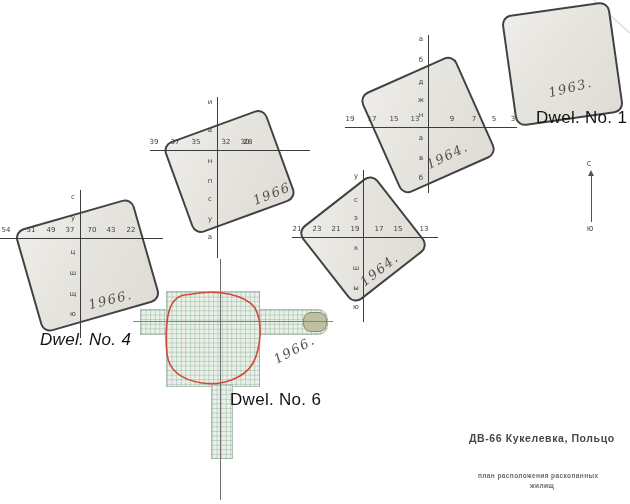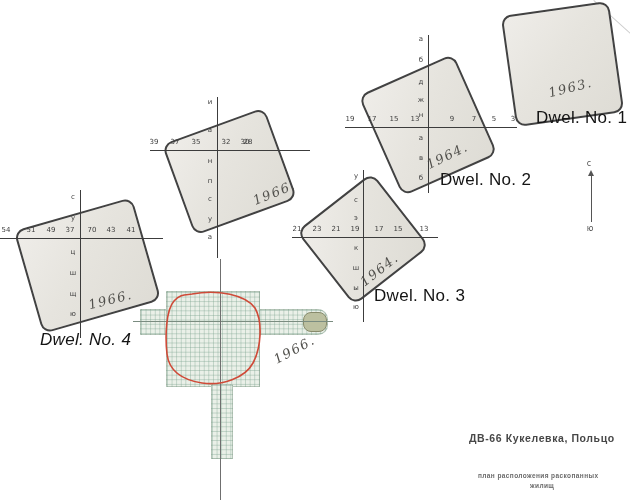--- a/index.html
+++ b/index.html
@@ -90,52 +90,50 @@
   <span class="tk" style="left:513px;top:116px;">3</span>
   <span class="tk" style="left:421px;top:36px;">а</span>
   <span class="tk" style="left:421px;top:57px;">б</span>
   <span class="tk" style="left:421px;top:79px;">д</span>
   <span class="tk" style="left:421px;top:97px;">ж</span>
   <span class="tk" style="left:421px;top:112px;">н</span>
   <span class="tk" style="left:421px;top:135px;">а</span>
   <span class="tk" style="left:421px;top:155px;">в</span>
   <span class="tk" style="left:421px;top:175px;">б</span>
   <div class="yr" style="left:425px;top:148px;transform:rotate(-26deg);">1964.</div>
-  <div class="dlabel" style="left:440px;top:170px;">Dwel. No. 2</div>
 
   <div class="sq" style="left:315px;top:192px;width:92px;height:90px;transform:rotate(-38deg);"></div>
   <div class="axv" style="left:363px;top:170px;height:152px;"></div>
   <div class="axh" style="left:292px;top:237px;width:146px;"></div>
   <span class="tk" style="left:297px;top:226px;">21</span>
   <span class="tk" style="left:317px;top:226px;">23</span>
   <span class="tk" style="left:336px;top:226px;">21</span>
   <span class="tk" style="left:355px;top:226px;">19</span>
   <span class="tk" style="left:379px;top:226px;">17</span>
   <span class="tk" style="left:398px;top:226px;">15</span>
   <span class="tk" style="left:424px;top:226px;">13</span>
   <span class="tk" style="left:356px;top:173px;">у</span>
   <span class="tk" style="left:356px;top:197px;">с</span>
   <span class="tk" style="left:356px;top:215px;">э</span>
   <span class="tk" style="left:356px;top:245px;">к</span>
   <span class="tk" style="left:356px;top:265px;">ш</span>
   <span class="tk" style="left:356px;top:285px;">ы</span>
   <span class="tk" style="left:356px;top:304px;">ю</span>
   <div class="yr" style="left:357px;top:262px;transform:rotate(-38deg);">1964.</div>
-  <div class="dlabel" style="left:374px;top:286px;">Dwel. No. 3</div>
 
   <div class="sq" style="left:26px;top:212px;width:119px;height:103px;transform:rotate(-16deg);"></div>
   <div class="axv" style="left:80px;top:190px;height:148px;"></div>
   <div class="axh" style="left:0px;top:238px;width:163px;"></div>
   <span class="tk" style="left:6px;top:227px;">54</span>
   <span class="tk" style="left:31px;top:227px;">51</span>
   <span class="tk" style="left:51px;top:227px;">49</span>
   <span class="tk" style="left:70px;top:227px;">37</span>
   <span class="tk" style="left:92px;top:227px;">70</span>
   <span class="tk" style="left:111px;top:227px;">43</span>
-  <span class="tk" style="left:131px;top:227px;">41</span>
+  <span class="tk" style="left:131px;top:227px;">22</span>
   <span class="tk" style="left:73px;top:194px;">с</span>
   <span class="tk" style="left:73px;top:215px;">у</span>
   <span class="tk" style="left:73px;top:249px;">ц</span>
   <span class="tk" style="left:73px;top:270px;">ш</span>
   <span class="tk" style="left:73px;top:291px;">щ</span>
   <span class="tk" style="left:73px;top:311px;">ю</span>
   <div class="yr" style="left:88px;top:292px;transform:rotate(-14deg);">1966.</div>
   <div class="dlabel" style="left:40px;top:330px;font-style:italic;">Dwel. No. 4</div>
 
   <div class="sq" style="left:175px;top:123px;width:105px;height:93px;transform:rotate(-20deg);"></div>
@@ -160,20 +158,21 @@
   <div class="cap" style="left:303px;top:312px;width:22px;height:18px;"></div>
   <div class="grid" style="left:166px;top:291px;width:92px;height:94px;"></div>
   <div class="grid" style="left:211px;top:384px;width:20px;height:73px;"></div>
   <div class="thinline-h" style="left:133px;top:321px;width:200px;"></div>
   <div class="thinline-v" style="left:220px;top:259px;height:241px;"></div>
   <svg class="redline" style="left:160px;top:288px;" width="108" height="100" viewBox="0 0 108 100">
     <path d="M 32,6 C 58,1 86,7 95,20 C 103,34 101,60 93,75 C 85,90 62,98 42,95
              C 23,92 9,83 7,66 C 5,48 6,22 14,13 C 20,6 26,7 32,6 Z" fill="none" stroke="#cf4a38" stroke-width="1.6" stroke-linecap="round"></path>
   </svg>
   <div class="yr" style="left:272px;top:342px;transform:rotate(-28deg);">1966.</div>
+  <div class="dlabel" style="left:230px;top:390px;">Dwel. No. 6</div>
 
   <div class="compass-line" style="left:591px;top:175px;height:47px;"></div>
   <div style="position:absolute;left:588px;top:170px;width:0;height:0;
               border-left:3.5px solid transparent;border-right:3.5px solid transparent;
               border-bottom:6px solid #555;"></div>
   <span class="compass-letter" style="left:589px;top:159px;">с</span>
   <span class="compass-letter" style="left:590px;top:224px;">ю</span>
 
   <div class="tb tb1" style="left:469px;top:432px;">ДВ-66  Кукелевка, Польцо</div>
   <div class="tb tb2" style="left:478px;top:472px;">план расположения раскопанных</div>

